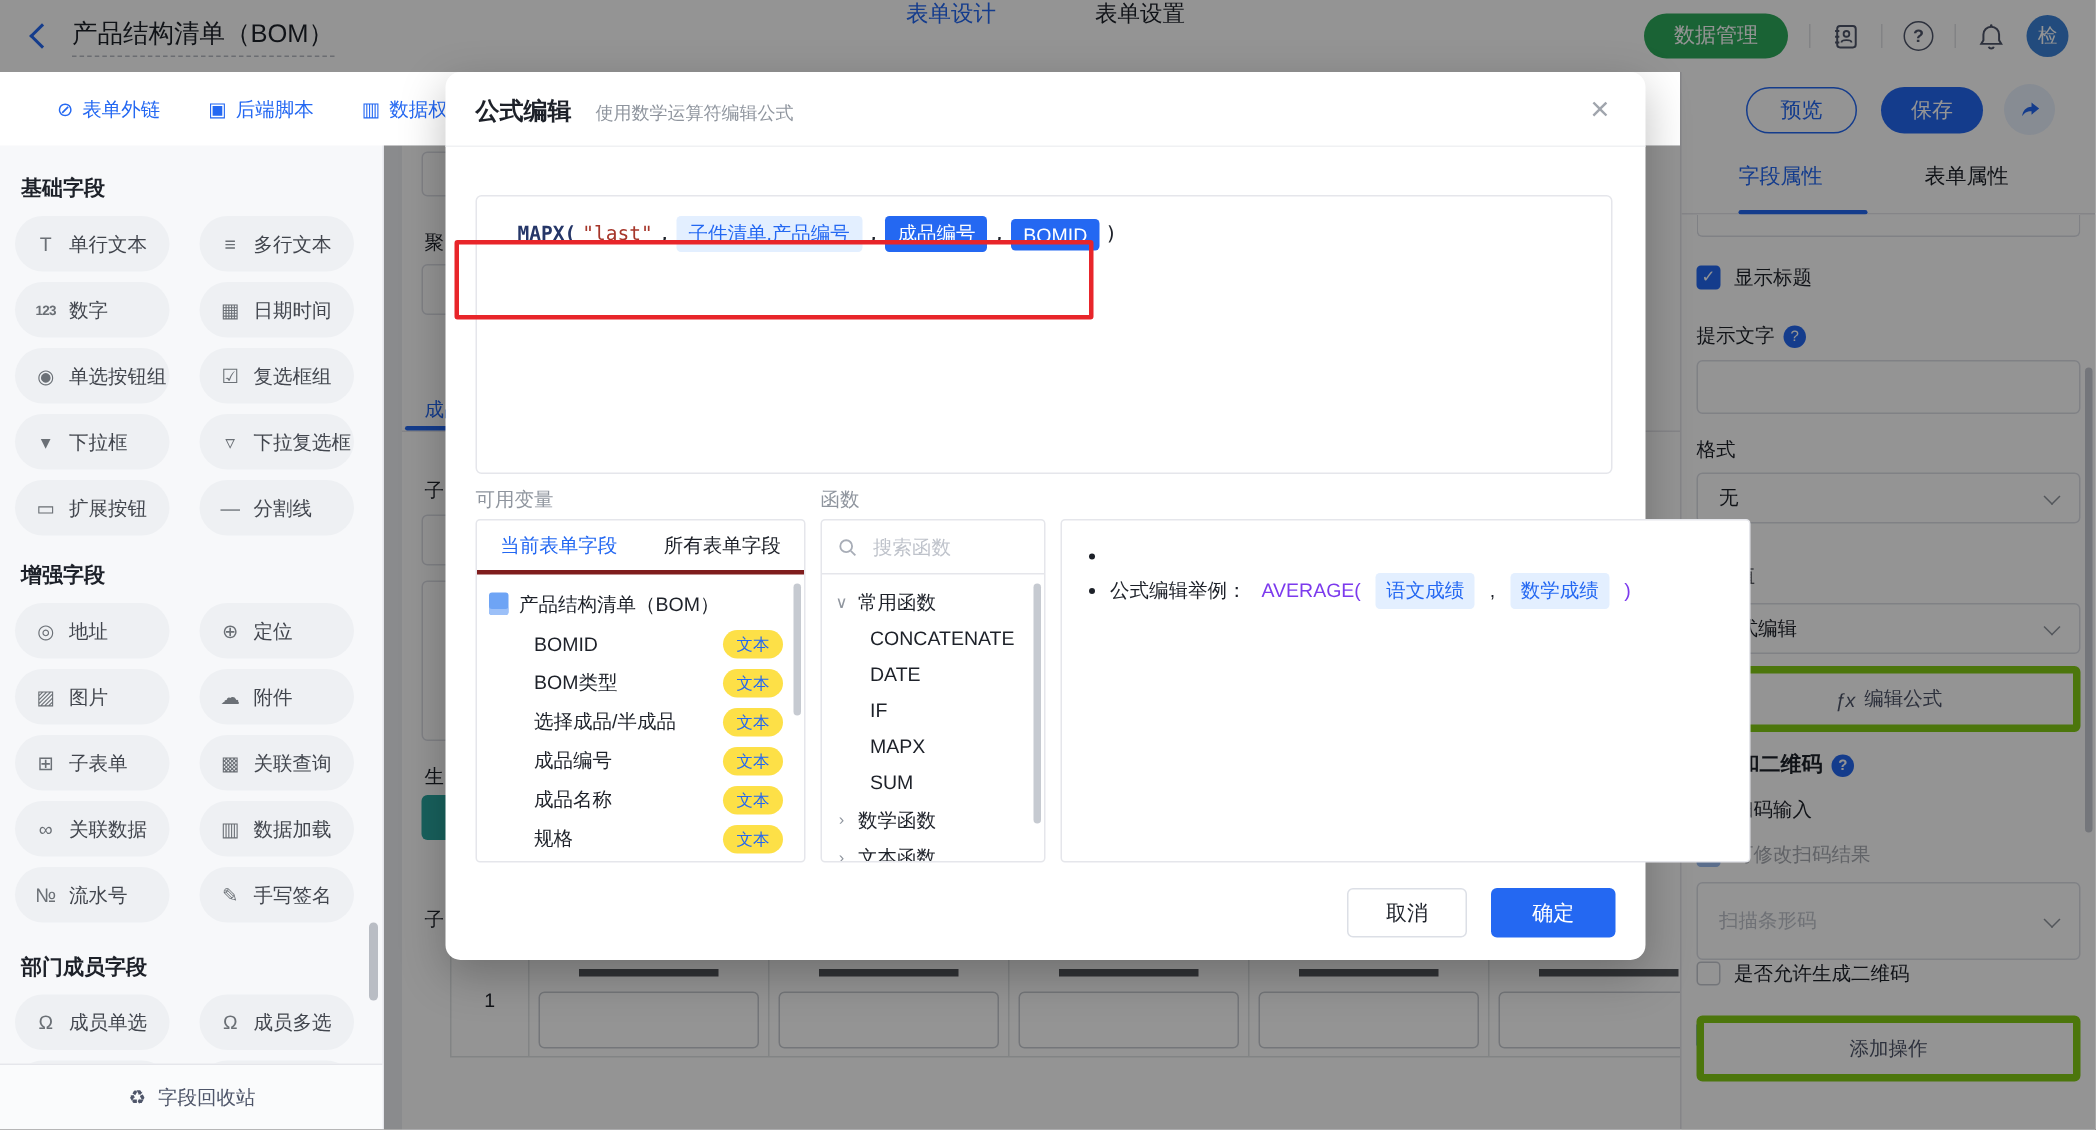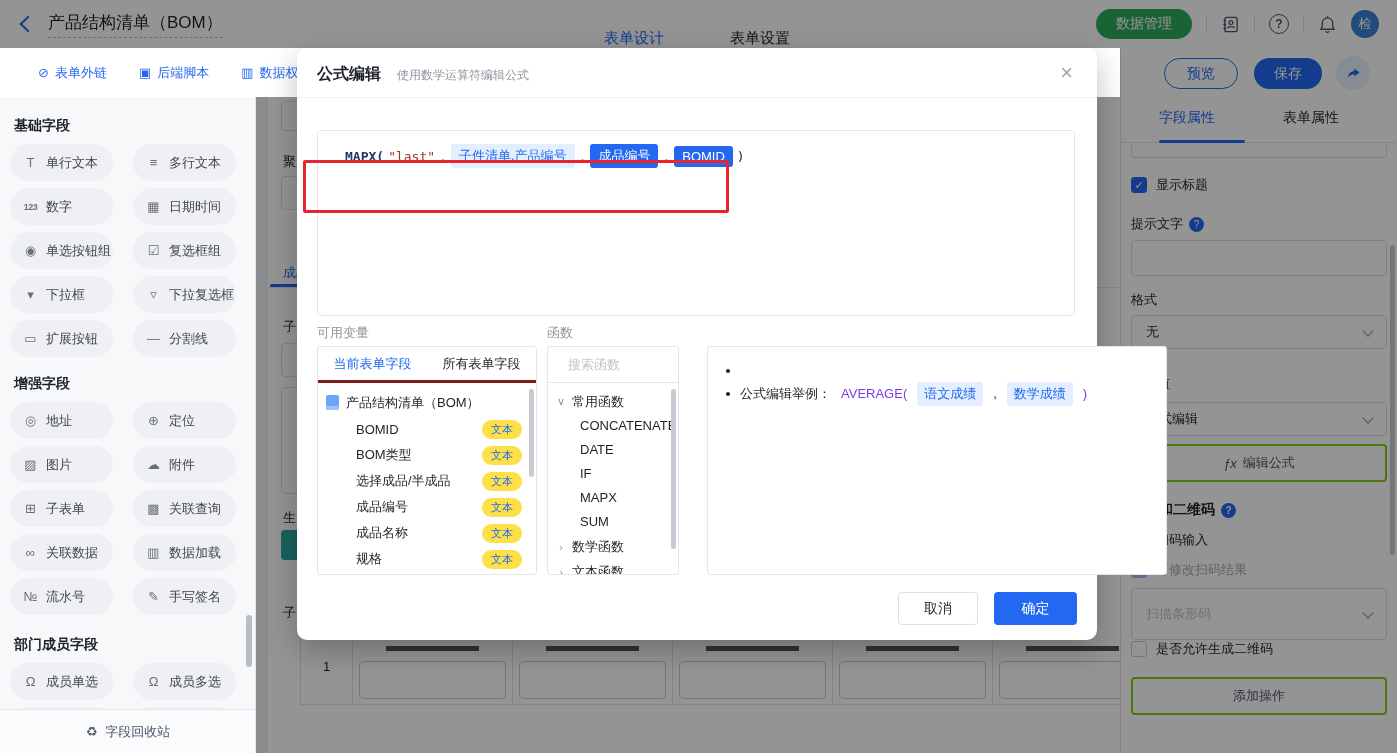--- a/index.html
+++ b/index.html
@@ -3,21 +3,21 @@
 <meta charset="utf-8">
 <style>
   html,body{margin:0;padding:0;background:#888;}
   .stage{position:relative;width:1397px;height:753px;overflow:hidden;background:#fff;
          font-family:"Liberation Sans","DejaVu Sans",sans-serif;color:#1d2129;font-size:13px;}
   
   .topbar{position:absolute;left:0;top:0;width:1397px;height:48px;background:#fff;display:flex;align-items:center;}
   .back{width:10px;height:10px;border-left:2.2px solid #2468f2;border-bottom:2.2px solid #2468f2;
         transform:rotate(45deg);margin:0 14px 0 22px;cursor:pointer;}
   .title{font-size:17px;font-weight:500;margin:0;padding-bottom:3px;border-bottom:1px dashed #b8bcc4;}
-  .top-tabs{position:absolute;left:604px;top:0;height:48px;display:flex;align-items:flex-end;gap:66px;font-size:15px;}
+  .top-tabs{position:absolute;left:604px;top:0;height:48px;display:flex;align-items:flex-start;gap:66px;font-size:15px;}
   .top-tab{cursor:pointer;color:#1d2129;}
   .top-tab.active{color:#2468f2;}
   .top-right{position:absolute;right:18px;top:0;height:48px;display:flex;align-items:center;gap:14px;}
   .btn-green{border:none;background:#2eab5c;color:#fff;font-size:14px;height:30px;padding:0 20px;
              border-radius:16px;cursor:pointer;font-family:inherit;}
   .vsep{width:1px;height:16px;background:#e0e2e6;}
   .ticon{display:flex;align-items:center;cursor:pointer;}
   .qcircle{width:18px;height:18px;border:1.4px solid #4e5569;border-radius:50%;color:#4e5569;
            font-size:12px;justify-content:center;font-weight:bold;}
   .qcircle::after{content:"?";}
@@ -77,21 +77,21 @@
            background:#fff;display:flex;align-items:center;padding:0 14px;box-sizing:border-box;cursor:pointer;}
   .pselect.disabled{color:#bfc3cb;}
   .chev{width:7px;height:7px;border-right:1.5px solid #8f959e;border-bottom:1.5px solid #8f959e;
         transform:rotate(45deg);margin-left:auto;margin-bottom:3px;flex:none;}
   .cbrow{position:absolute;left:10px;display:flex;align-items:center;gap:9px;cursor:pointer;}
   .cb{width:16px;height:16px;border:1px solid #c6cad1;border-radius:3px;background:#fff;box-sizing:border-box;flex:none;}
   .cb.checked{background:#2468f2;border-color:#2468f2;}
   .cb.checked::after{content:"✓";color:#fff;font-size:11px;display:block;text-align:center;line-height:15px;}
   .cb.checked.dis{background:#9dbdf2;border-color:#9dbdf2;}
   .lbl-dis{color:#a8abb2;}
-  .pbtn{position:absolute;left:10px;right:10px;height:34px;border:2px solid #84cc16;border-radius:4px;background:#fff;
+  .pbtn{position:absolute;left:10px;right:10px;height:34px;border:5px solid #84cc16;border-radius:4px;background:#fff;
         display:flex;align-items:center;justify-content:center;gap:6px;color:#4e5569;cursor:pointer;font-size:13px;}
   .bluebar{width:3px;height:14px;background:#2468f2;margin-right:4px;}
   .rthumb{position:absolute;right:2px;top:197px;width:5px;height:310px;background:#c9ccd4;border-radius:3px;}
   
   .dim{position:absolute;background:rgba(0,0,0,0.42);z-index:10;pointer-events:none;}
   
   .modal{position:absolute;left:297px;top:48px;width:800px;height:592px;background:#fff;border-radius:10px;
          box-shadow:0 10px 30px rgba(0,0,0,0.25);z-index:20;}
   .m-header{height:50px;border-bottom:1px solid #f0f1f3;display:flex;align-items:baseline;padding:16px 20px 0;box-sizing:border-box;}
   .m-title{font-size:16px;font-weight:bold;}
@@ -475,21 +475,21 @@
             <span class="badge">文本</span>
           </div>
         <div class="vrow">
             <span>规格</span>
             <span class="badge">文本</span>
           </div>
       </div>
       <div class="pthumb" style="top:42px;height:88px;"></div>
     </div>
 
-    <div class="panelbox" style="left:250px;width:132px;height:229px;">
+    <div class="panelbox" style="left:250px;width:150px;height:229px;">
       <div class="srow">
         <svg viewBox="0 0 16 16" width="14" height="14">
             <circle cx="7" cy="7" r="4.5" fill="none" stroke="#a8adb7" stroke-width="1.4"></circle>
             <path d="M10.5 10.5 L14 14" stroke="#a8adb7" stroke-width="1.4"></path>
           </svg>
         <input placeholder="搜索函数" style="">
       </div>
       <div class="ftree">
         <div class="fgroup">
           <span class="fcaret">∨</span>

